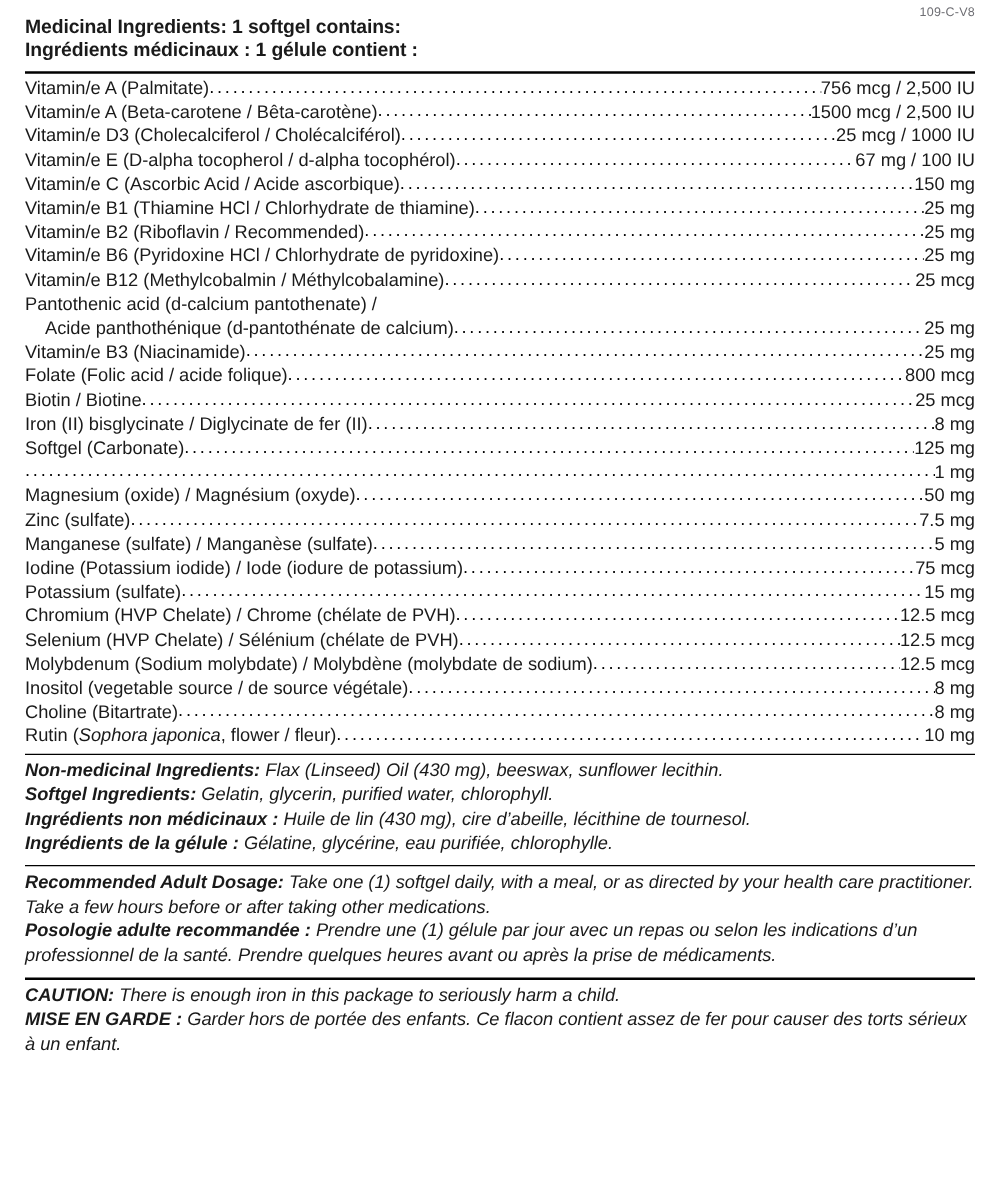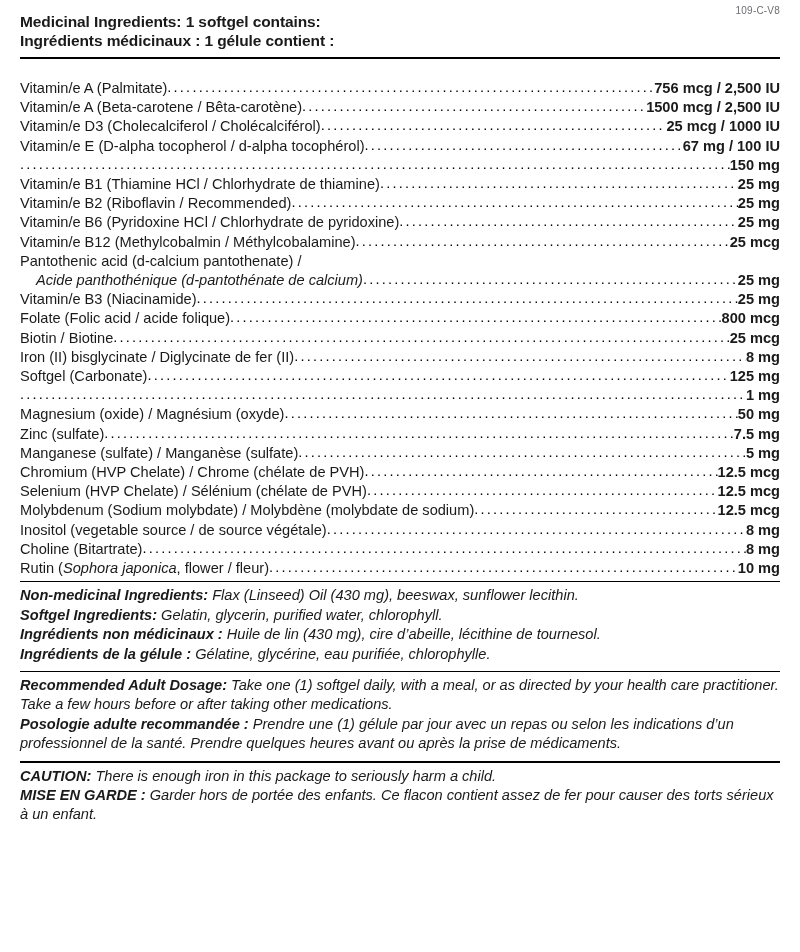--- a/index.html
+++ b/index.html
@@ -52,32 +52,31 @@
     border-top: 2.2px solid #000;
     margin: 0;
     width: 100%;
   }
   .rule-thin {
     border-top: 1.8px solid #000;
   }
 
   
   .ingredients {
-    margin-top: 20px;
+    margin-top: 3px;
   }
   .ing-row {
     display: flex;
     align-items: baseline;
     font-size: 14.6px;
     line-height: 19.2px;
     white-space: nowrap;
   }
   .ing-row.indent .ing-name {
     padding-left: 16px;
-    font-style: italic;
   }
   .ing-name {
     flex: 0 0 auto;
   }
   .ing-name i {
   }
   .leader {
     flex: 1 1 auto;
     overflow: hidden;
     white-space: nowrap;
@@ -87,21 +86,20 @@
     letter-spacing: 2.2px;
     color: #000;
   }
   .leader::before {
     content: "....................................................................................................................................";
   }
   .ing-value {
     flex: 0 0 auto;
     text-align: right;
     padding-left: 0px;
-    font-weight: bold;
   }
 
   
   .block {
     font-size: 14.6px;
     line-height: 19.4px;
   }
   .block p {
     margin: 0;
     font-style: italic;
@@ -144,20 +142,21 @@
         <span class="ing-name">Vitamin/e D3 (Cholecalciferol / Cholécalciférol)</span>
         <span class="leader"></span>
         <span class="ing-value">25 mcg / 1000 IU</span>
       </div>
       <div class="ing-row">
         <span class="ing-name">Vitamin/e E (D-alpha tocopherol / d-alpha tocophérol)</span>
         <span class="leader"></span>
         <span class="ing-value">67 mg / 100 IU</span>
       </div>
       <div class="ing-row">
+        <span class="ing-name">Vitamin/e C (Ascorbic Acid / Acide ascorbique)</span>
         <span class="leader"></span>
         <span class="ing-value">150 mg</span>
       </div>
       <div class="ing-row">
         <span class="ing-name">Vitamin/e B1 (Thiamine HCl / Chlorhydrate de thiamine)</span>
         <span class="leader"></span>
         <span class="ing-value">25 mg</span>
       </div>
       <div class="ing-row">
         <span class="ing-name">Vitamin/e B2 (Riboflavin / Recommended)</span>
@@ -220,20 +219,30 @@
         <span class="ing-name">Zinc (sulfate)</span>
         <span class="leader"></span>
         <span class="ing-value">7.5 mg</span>
       </div>
       <div class="ing-row">
         <span class="ing-name">Manganese (sulfate) / Manganèse (sulfate)</span>
         <span class="leader"></span>
         <span class="ing-value">5 mg</span>
       </div>
       <div class="ing-row">
+        <span class="ing-name">Iodine (Potassium iodide) / Iode (iodure de potassium)</span>
+        <span class="leader"></span>
+        <span class="ing-value">75 mcg</span>
+      </div>
+      <div class="ing-row">
+        <span class="ing-name">Potassium (sulfate)</span>
+        <span class="leader"></span>
+        <span class="ing-value">15 mg</span>
+      </div>
+      <div class="ing-row">
         <span class="ing-name">Chromium (HVP Chelate) / Chrome (chélate de PVH)</span>
         <span class="leader"></span>
         <span class="ing-value">12.5 mcg</span>
       </div>
       <div class="ing-row">
         <span class="ing-name">Selenium (HVP Chelate) / Sélénium (chélate de PVH)</span>
         <span class="leader"></span>
         <span class="ing-value">12.5 mcg</span>
       </div>
       <div class="ing-row">

